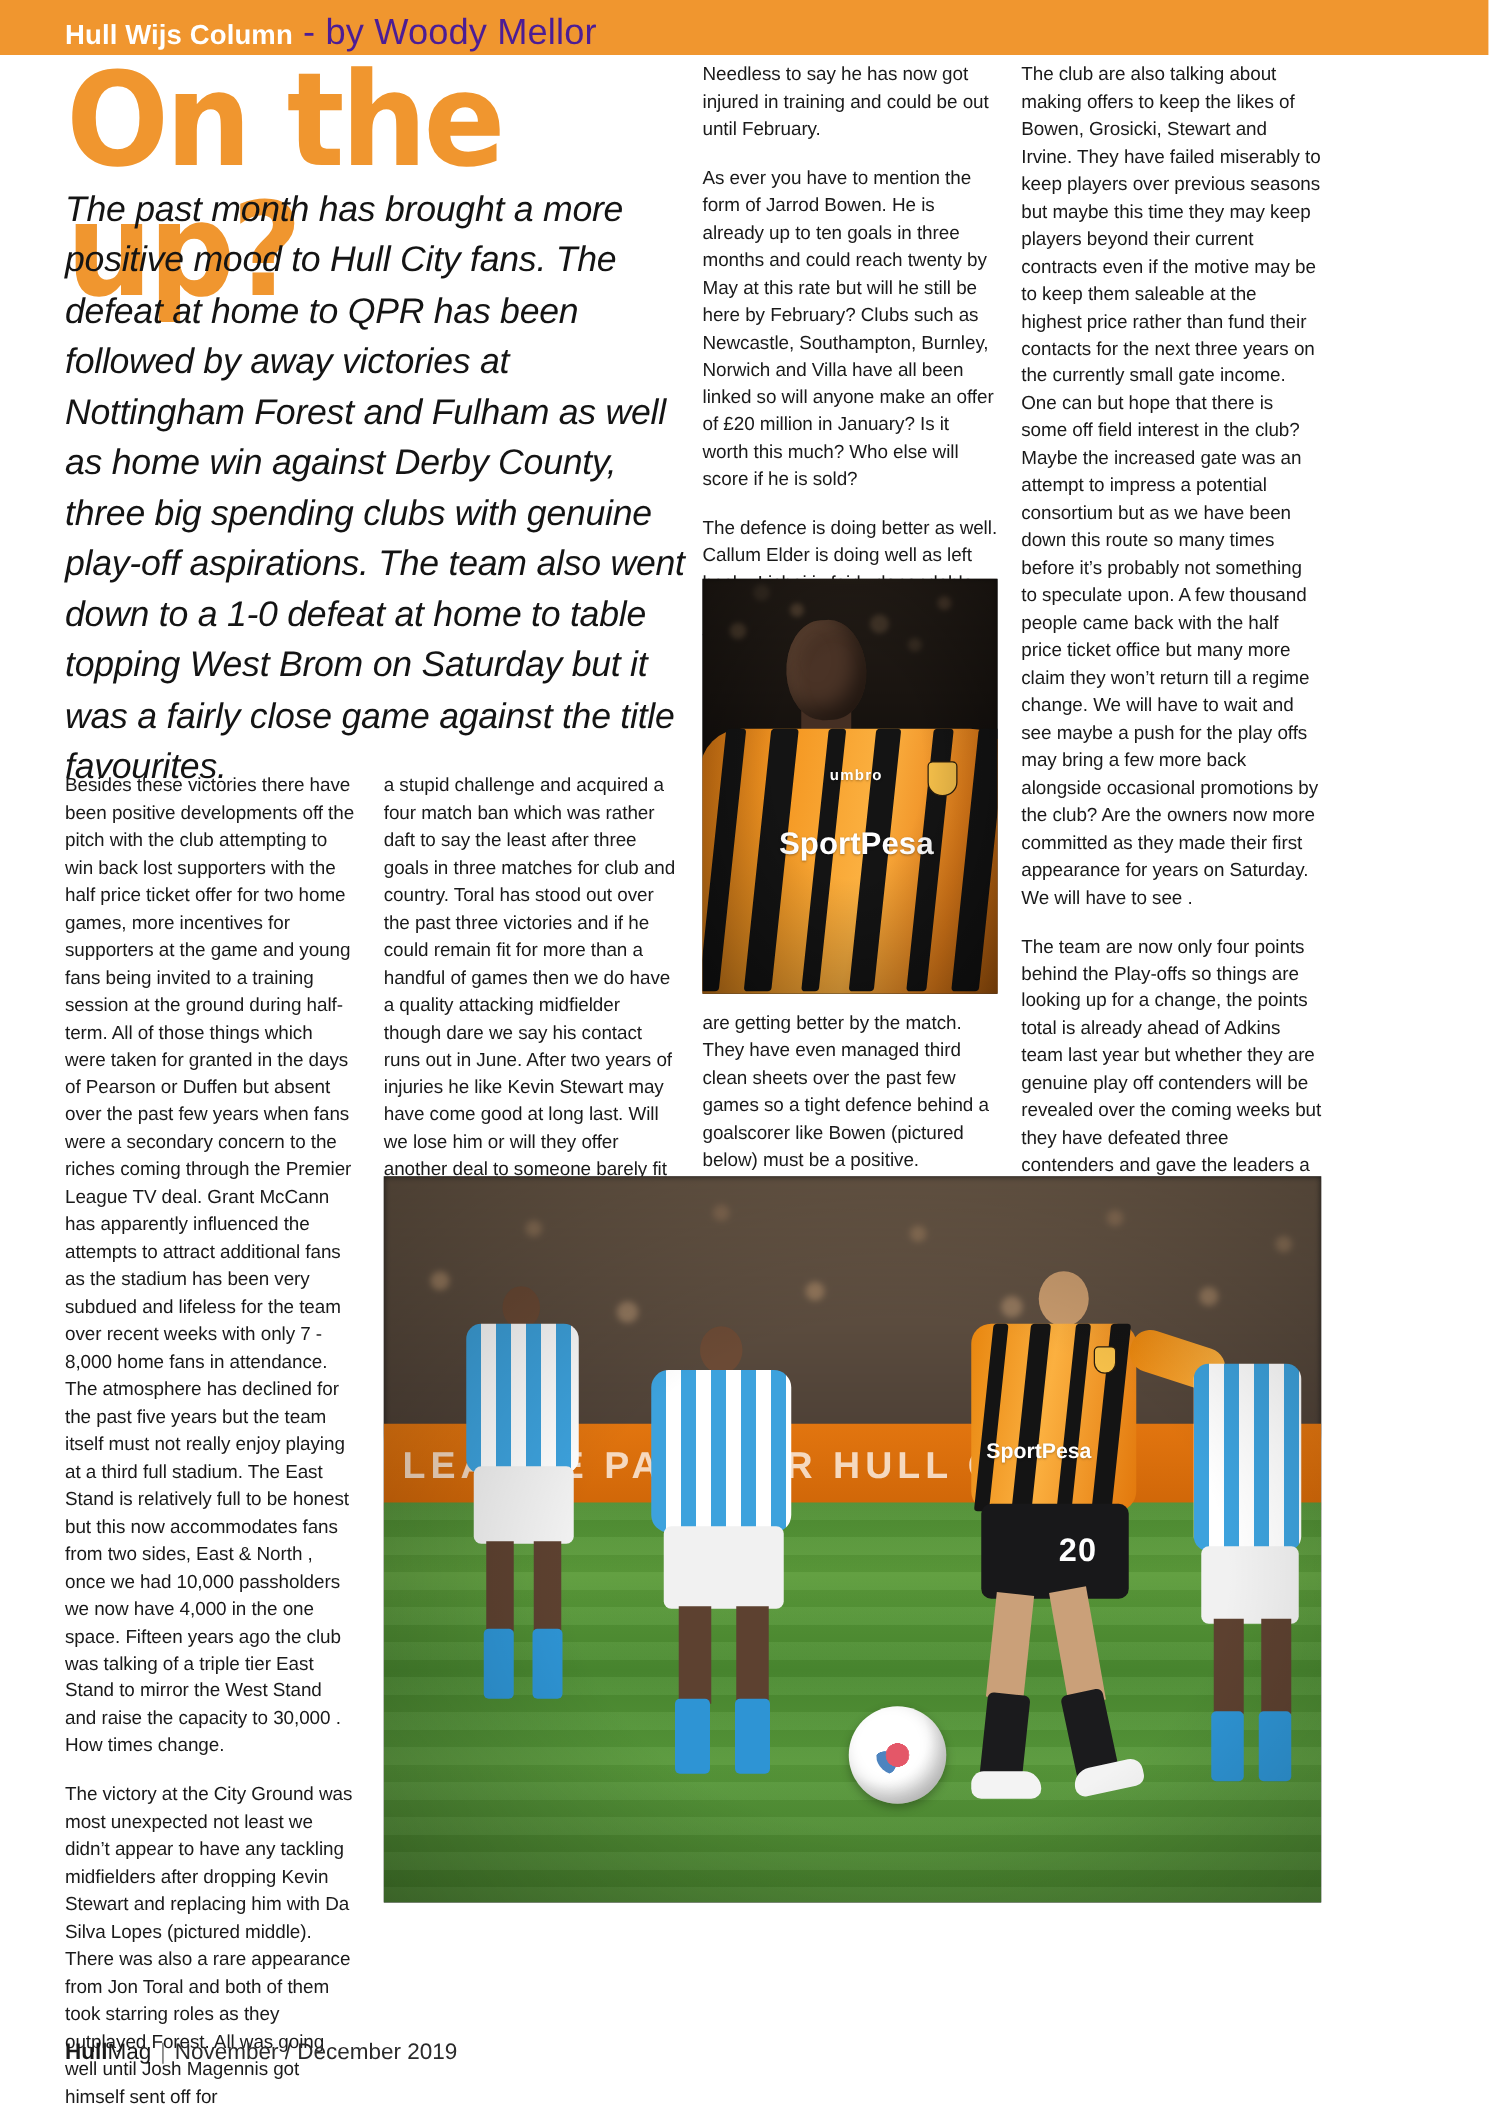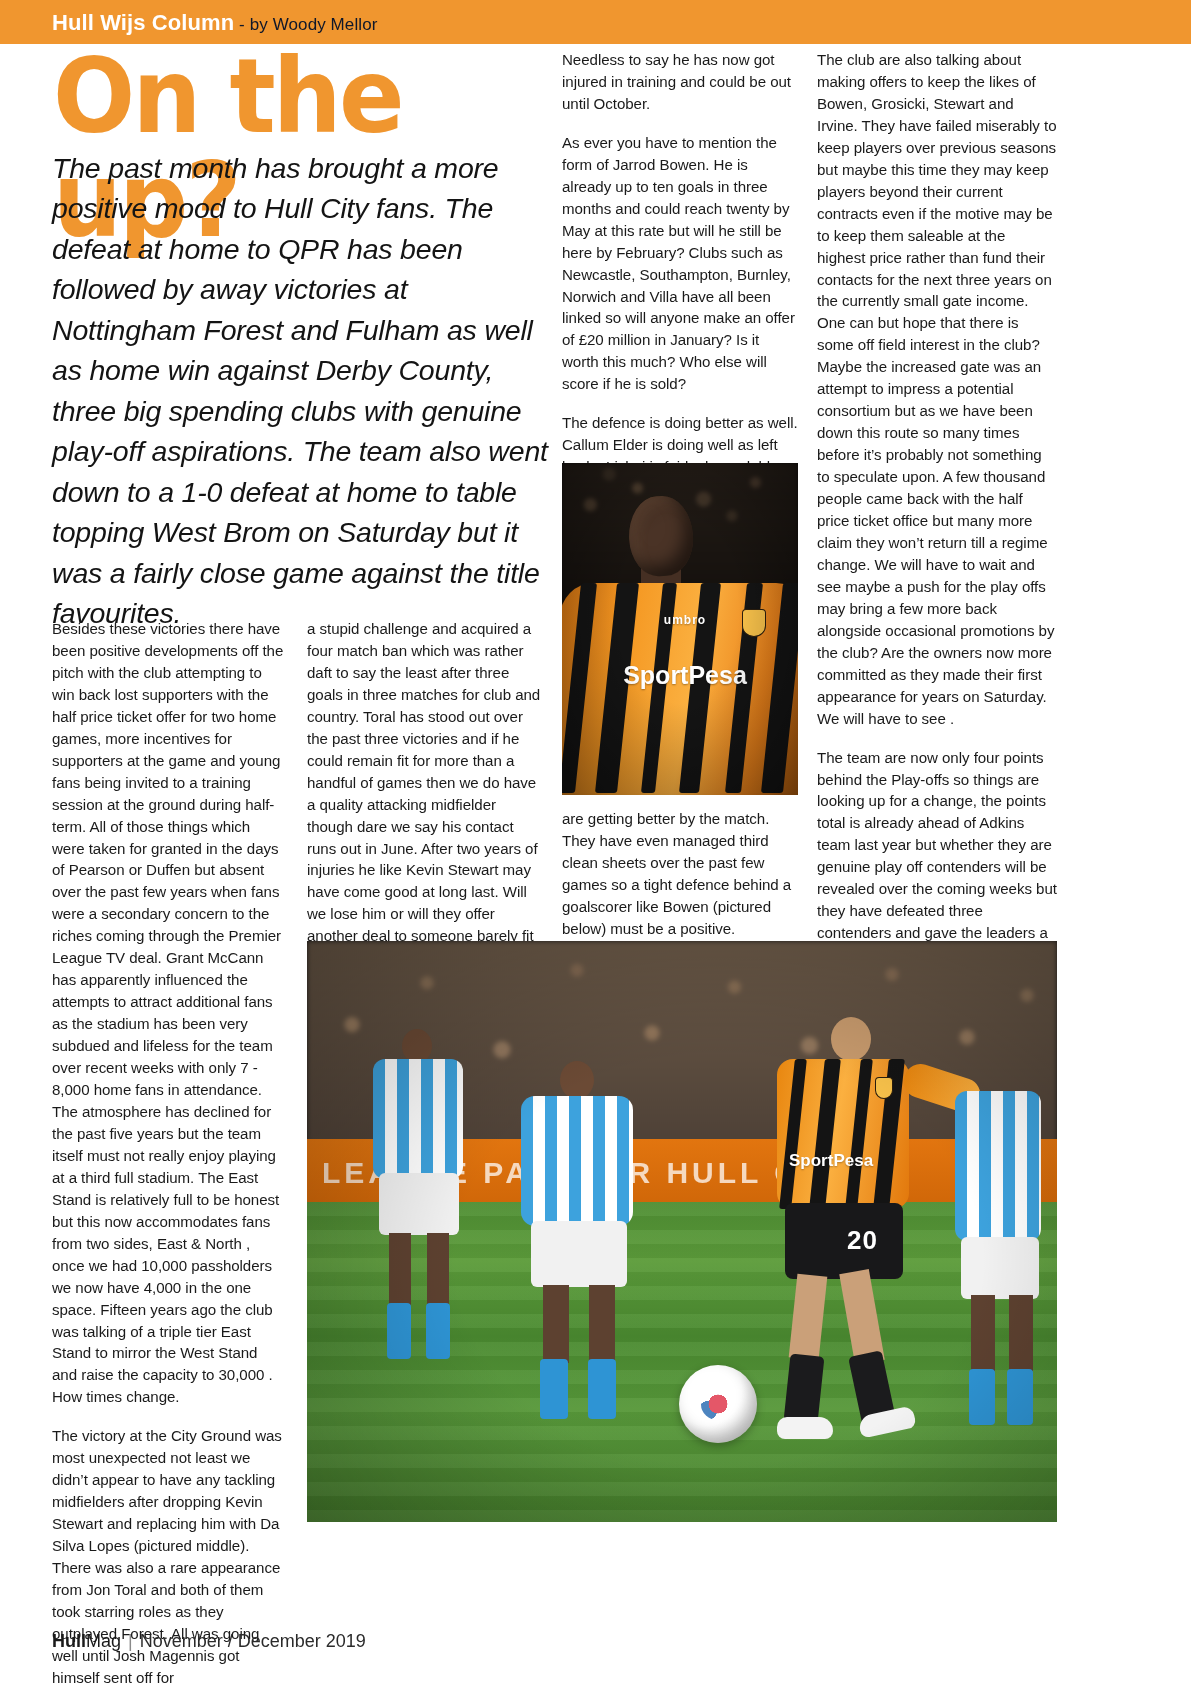--- a/index.html
+++ b/index.html
@@ -34,23 +34,23 @@
     top: 10px;
     white-space: nowrap;
   }
   .header-title {
     font-size: 22px;
     font-weight: bold;
     color: #ffffff;
     letter-spacing: 0.1px;
   }
   .header-byline {
-    font-size: 17px;
+    font-size: 29px;
     font-weight: normal;
-    color: #0f172a;
+    color: #4c1d95;
     letter-spacing: 0.1px;
   }
 
   
   .headline {
     position: absolute;
     left: 53px;
     top: 44px;
     width: 520px;
     font-size: 104px;
@@ -315,21 +315,21 @@
   <div class="col" id="col1">
     <p>Besides these victories there have been positive developments off the pitch with the club attempting to win back lost supporters with the half price ticket offer for two home games, more incentives for supporters at the game and young fans being invited to a training session at the ground during half-term.  All of those things which were taken for granted in the days of Pearson or Duffen but absent over the past few years when fans were     a secondary concern to the riches coming through the Premier League TV deal.  Grant McCann has apparently influenced the attempts to attract additional fans as the stadium has been very subdued and lifeless for the team over recent weeks with only 7 - 8,000 home fans in attendance.  The atmosphere has declined for the past five years but the team itself must not really enjoy playing at a third full stadium. The East Stand is relatively full to be honest but this now accommodates fans from two sides, East &amp; North , once we had 10,000 passholders we now have 4,000 in the one space. Fifteen years ago the club was talking of a triple tier East Stand to mirror the West Stand and raise the capacity to 30,000 . How times change.</p>
     <p>The victory at the City Ground was most unexpected not least we didn’t appear to have any tackling midfielders after dropping Kevin Stewart  and replacing him with Da Silva Lopes (pictured middle). There was also a rare appearance from Jon Toral and both of them took starring roles as they outplayed Forest. All was going well until Josh Magennis got himself sent off for</p>
   </div>
 
   <div class="col" id="col2a">
     <p>a stupid challenge and acquired a four match ban which was rather daft to say the least after three goals in three matches for club and country. Toral has stood out over the past three  victories and if he could remain fit for more than a handful of games then we do have a quality attacking midfielder though dare we say his contact runs out in June. After two years of injuries he like Kevin Stewart may have come good at long last. Will we lose him or will they offer another deal to someone barely fit since since signing from Arsenal?</p>
   </div>
 
   <div class="col" id="col3a">
-    <p>Needless to say he has now got injured in training and could be out until October.</p>
+    <p>Needless to say he has now got injured in training and could be out until February.</p>
     <p>As ever you have to mention the form of Jarrod Bowen. He is already up to ten goals in three months and could reach twenty by May at this rate but will he still be here by February? Clubs such as Newcastle, Southampton, Burnley, Norwich and Villa have all been linked so will anyone make an offer of £20 million in January?  Is it worth this much? Who else will score if he is sold?</p>
     <p>The defence is doing better as well. Callum Elder is doing well as left back , Lichaj  is fairly dependable on the right, George Long looks fairly safe in goal  and Burke and De Wijs</p>
   </div>
 
   <div class="photo" id="photo-bowen-portrait">
     <div class="pp-bg"></div>
     <div class="pp-crowd"></div>
     <div class="pp-neck"></div>
     <div class="pp-head"></div>
     <div class="pp-torso">

